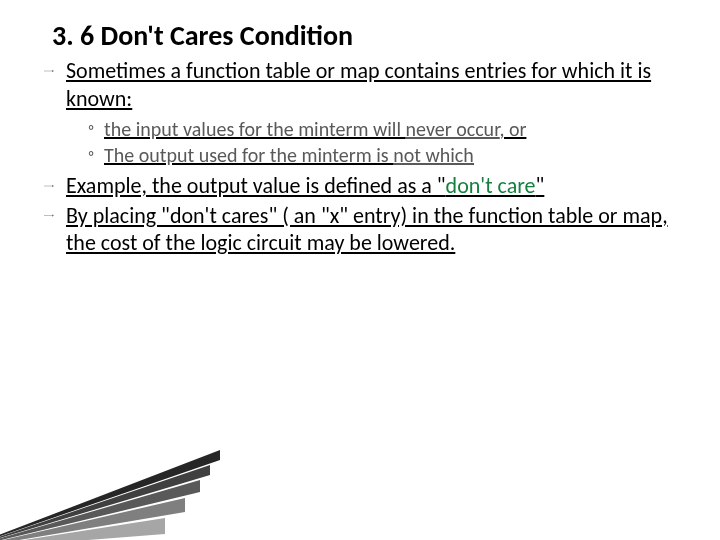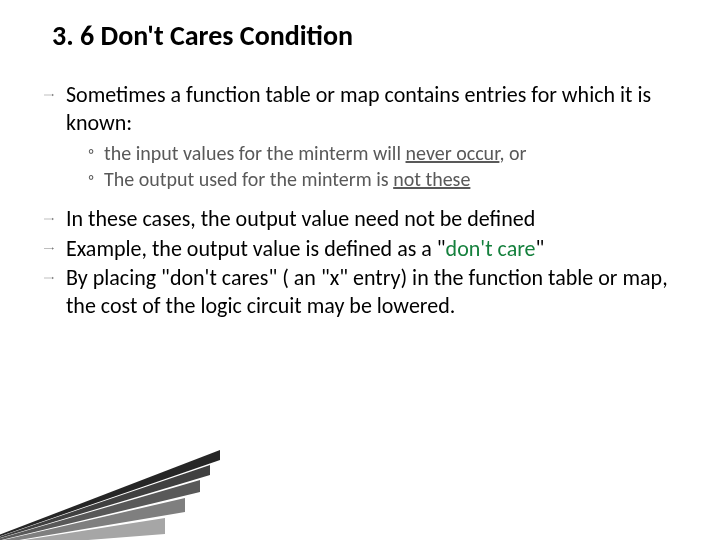--- a/index.html
+++ b/index.html
@@ -12,26 +12,27 @@
     position: relative;
     overflow: hidden;
   }
   .slide {
     padding: 18px 34px 0 34px;
   }
   .title {
     font-size: 28px;
     font-weight: 700;
     color: #000;
-    margin-bottom: 28px;
+    margin-bottom: 4px;
     margin-left: 18px;
   }
   ul.level1 {
     list-style: none;
     padding-left: 10px;
+    text-decoration: underline;
   }
   ul.level1 > li {
     position: relative;
     padding-left: 22px;
     font-size: 22px;
     line-height: 1.25;
     margin-bottom: 2px;
     color: #000;
   }
   ul.level1 > li::before {
@@ -52,21 +53,21 @@
     left: 0;
     top: 11px;
     width: 10px;
     height: 6px;
     background: #7f7f7f;
   }
   ul.level2 {
     list-style: none;
     padding-left: 22px;
     margin-top: 4px;
-    margin-bottom: 13px;
+    margin-bottom: 4px;
   }
   ul.level2 > li {
     position: relative;
     padding-left: 16px;
     font-size: 20px;
     line-height: 1.3;
     color: #595959;
   }
   ul.level2 > li::before {
     content: "◦";
@@ -96,26 +97,23 @@
   <h1 class="title">3. 6 Don't Cares Condition</h1>
 
   <ul class="level1">
     <li>
       <span>Sometimes a function table or map contains entries for which it is known:</span>
       <ul class="level2">
         <li>
           <span>the input values for the minterm will </span><span class="underline">never occur</span><span>, or</span>
         </li>
         <li>
-          <span>The output used for the minterm is </span><span class="underline">not these</span>
+          <span>The output used for the minterm is </span><span class="underline">not which</span>
         </li>
       </ul>
-    </li>
-    <li>
-      <span>In these cases, the output value need not be defined</span>
     </li>
     <li>
       <span>Example, the output value is defined as a "</span><span class="gray">don't care</span><span>"</span>
     </li>
     <li>
       <span>By placing "don't cares" ( an "x" entry) in the function table or map, the cost of the logic circuit may be lowered.</span>
     </li>
   </ul>
 </div>
 

